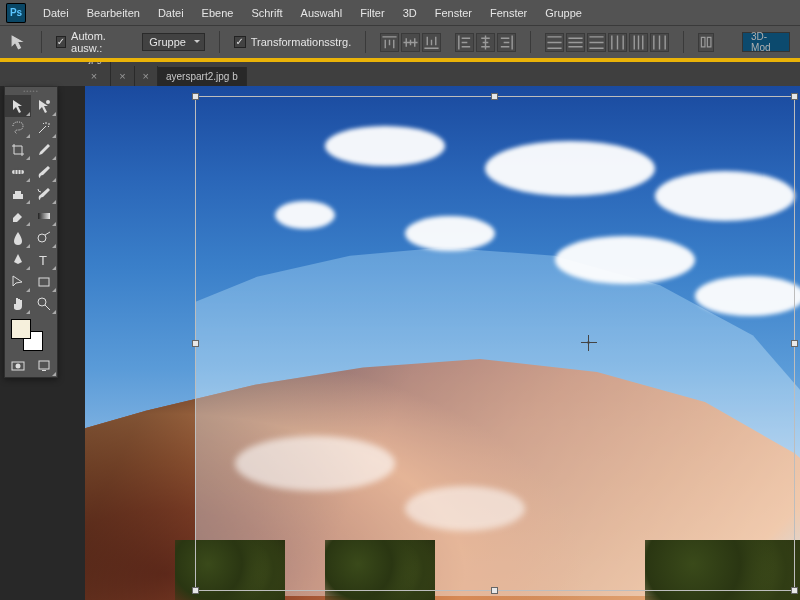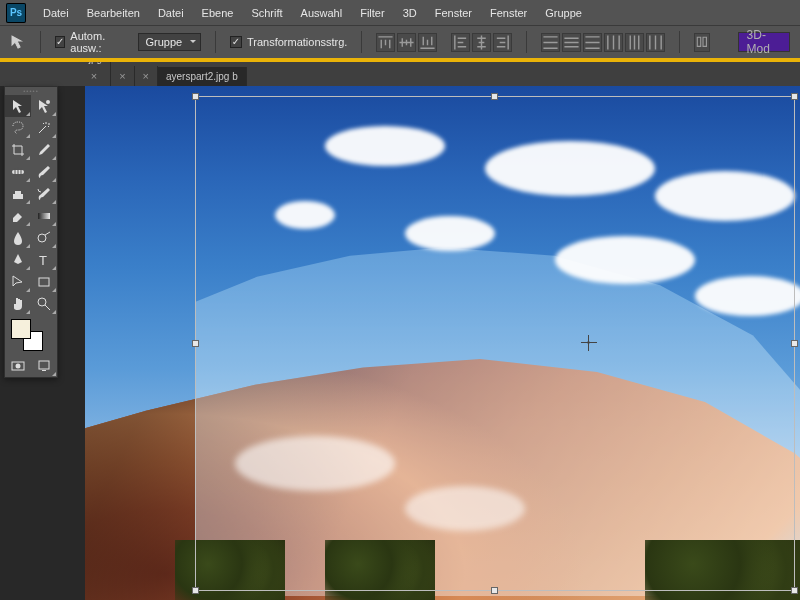--- a/index.html
+++ b/index.html
@@ -16,21 +16,21 @@
 .tool-icon svg { fill:#d0d0d0; stroke:#d0d0d0; }
 .divider { width:1px; height:22px; background:#3a3a3a; }
 .chk { display:flex; align-items:center; gap:5px; }
 .chk .box { width:12px; height:12px; border:1px solid #222; background:#424242; display:flex; align-items:center; justify-content:center; }
 .chk .box.checked::after { content:"✓"; color:#e0e0e0; font-size:10px; line-height:10px; }
 .dropdown { background:#424242; border:1px solid #2a2a2a; padding:2px 18px 2px 6px; position:relative; height:18px; display:flex; align-items:center; }
 .dropdown::after { content:""; position:absolute; right:4px; top:6px; border:3px solid transparent; border-top-color:#ccc; }
 .align-grp { display:flex; gap:2px; }
 .align-btn { width:19px; height:19px; background:#4a4a4a; border:1px solid #3a3a3a; display:flex; align-items:center; justify-content:center; }
 .align-btn svg { stroke:#9a9a9a; fill:none; stroke-width:1; }
-.btn3d { background:#4c1d95; border:1px solid #333; padding:2px 8px; height:20px; display:flex; align-items:center; font-size:12px; color:#b0b0b0; }
+.btn3d { background:#0c4a6e; border:1px solid #333; padding:2px 8px; height:20px; display:flex; align-items:center; font-size:10px; color:#b0b0b0; }
 
 
 .tabbar { height:24px; background:#3f3f3f; display:flex; align-items:end; padding-left:78px; overflow:hidden; }
 .doctab { padding:4px 8px; background:#3f3f3f; color:#c9c9c9; display:flex; align-items:center; gap:6px; border-right:1px solid #2a2a2a; font-size:10px; max-width:300px; white-space:nowrap;flex-direction:column; }
 .doctab.active { background:#282828; }
 .doctab .x { color:#999; font-size:11px; }
 
 
 .workspace { position:absolute; top:86px; left:0; right:0; bottom:0; background:#282828; }
 .toolbox { position:absolute; left:4px; top:0; width:54px; background:#535353; border:1px solid #2f2f2f; box-shadow:0 2px 6px rgba(0,0,0,.4); }

